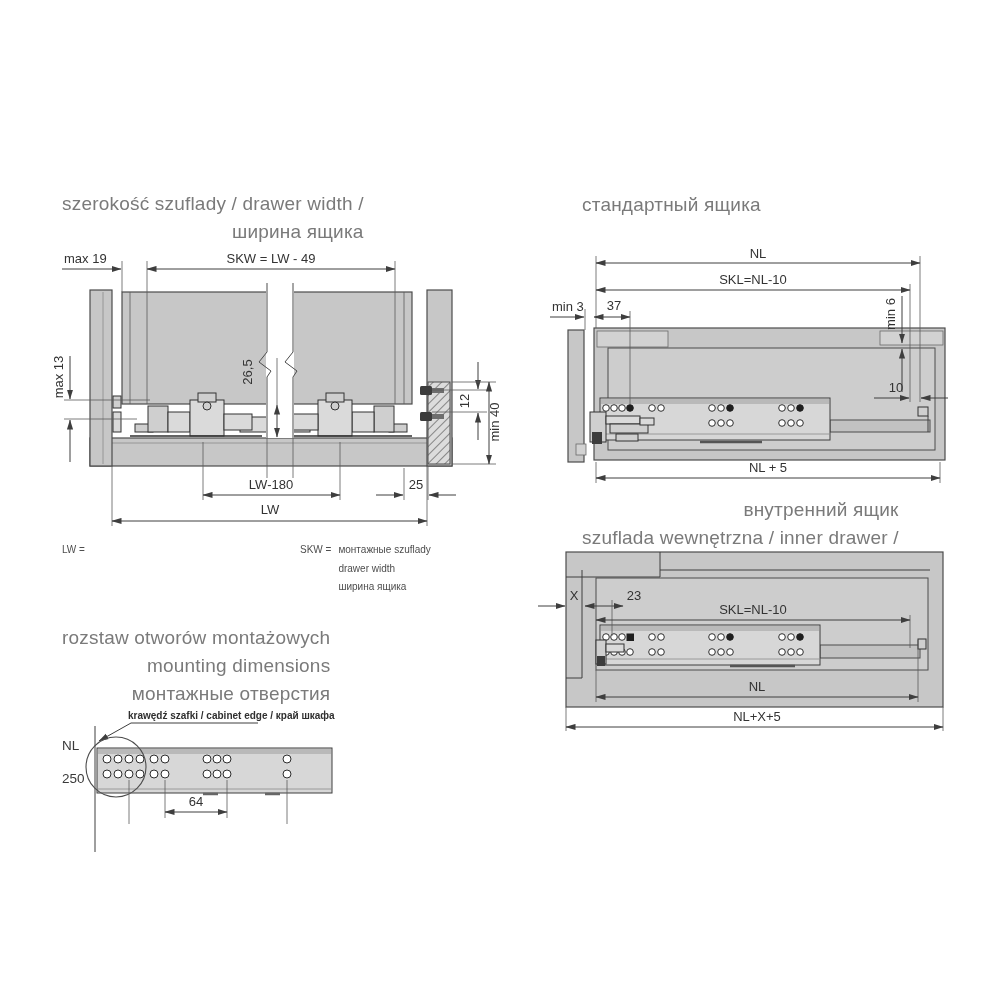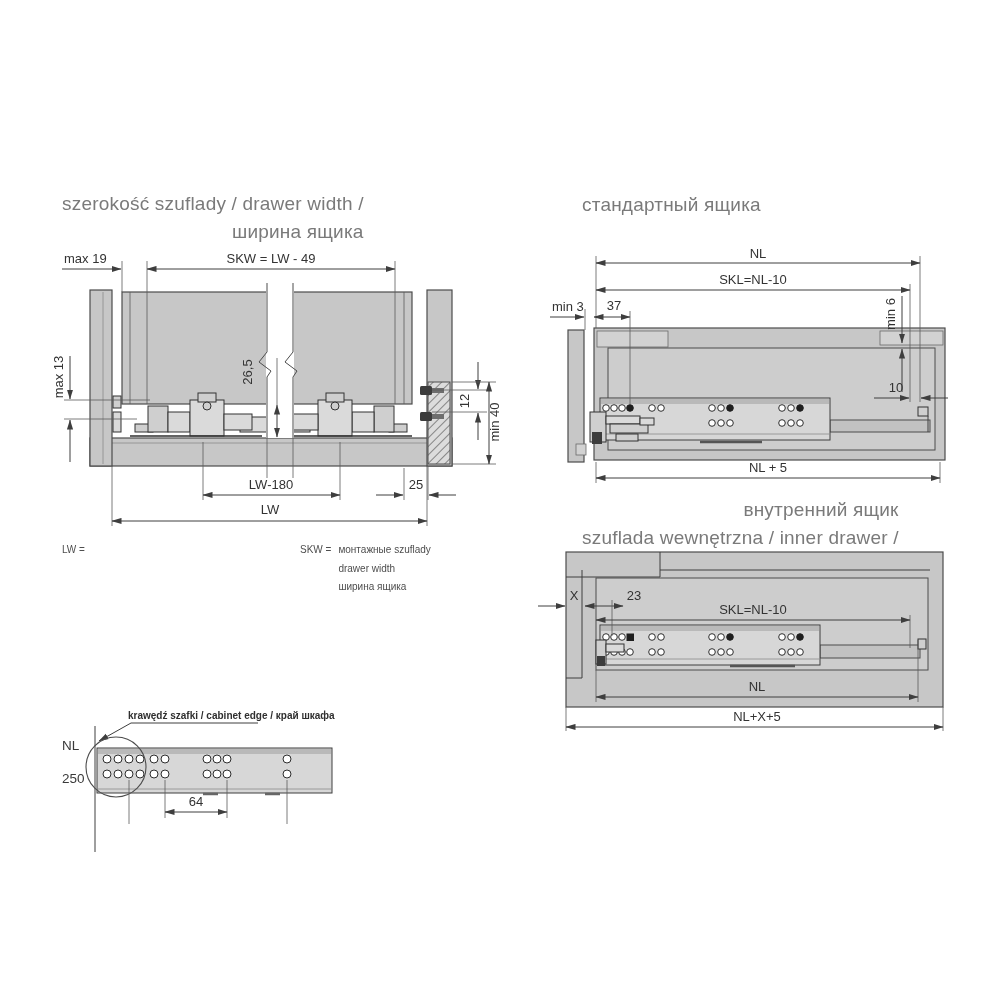--- a/index.html
+++ b/index.html
@@ -160,20 +160,25 @@
     <div class="lrow">
       <span class="term">SKW =</span>
       <span class="ldef">
         <span>монтажные szuflady</span>
         <span>drawer width</span>
         <span>ширина ящика</span>
       </span>
     </div>
   </div>
 
+  <div class="title" style="left:62px;top:624px;">
+    <span>rozstaw otworów montażowych</span>
+    <span>mounting dimensions</span>
+    <span>монтажные отверстия</span>
+  </div>
 
   <svg class="dia" style="left:50px;top:700px;" width="470" height="160" viewBox="50 700 470 160">
     <defs>
       <marker id="k2" viewBox="0 0 10 7" markerWidth="10" markerHeight="7" refX="9.5" refY="3.5" orient="auto-start-reverse" markerUnits="userSpaceOnUse">
         <path d="M0,0.4 L10,3.5 L0,6.6 Z" fill="#3e3e3e"></path>
       </marker>
     </defs>
 
     <text class="sm" x="128" y="719">krawędź szafki / cabinet edge / край шкафа</text>
     <polyline points="258,723 131,723 99,741" class="dim" marker-end="url(#k2)"></polyline>

